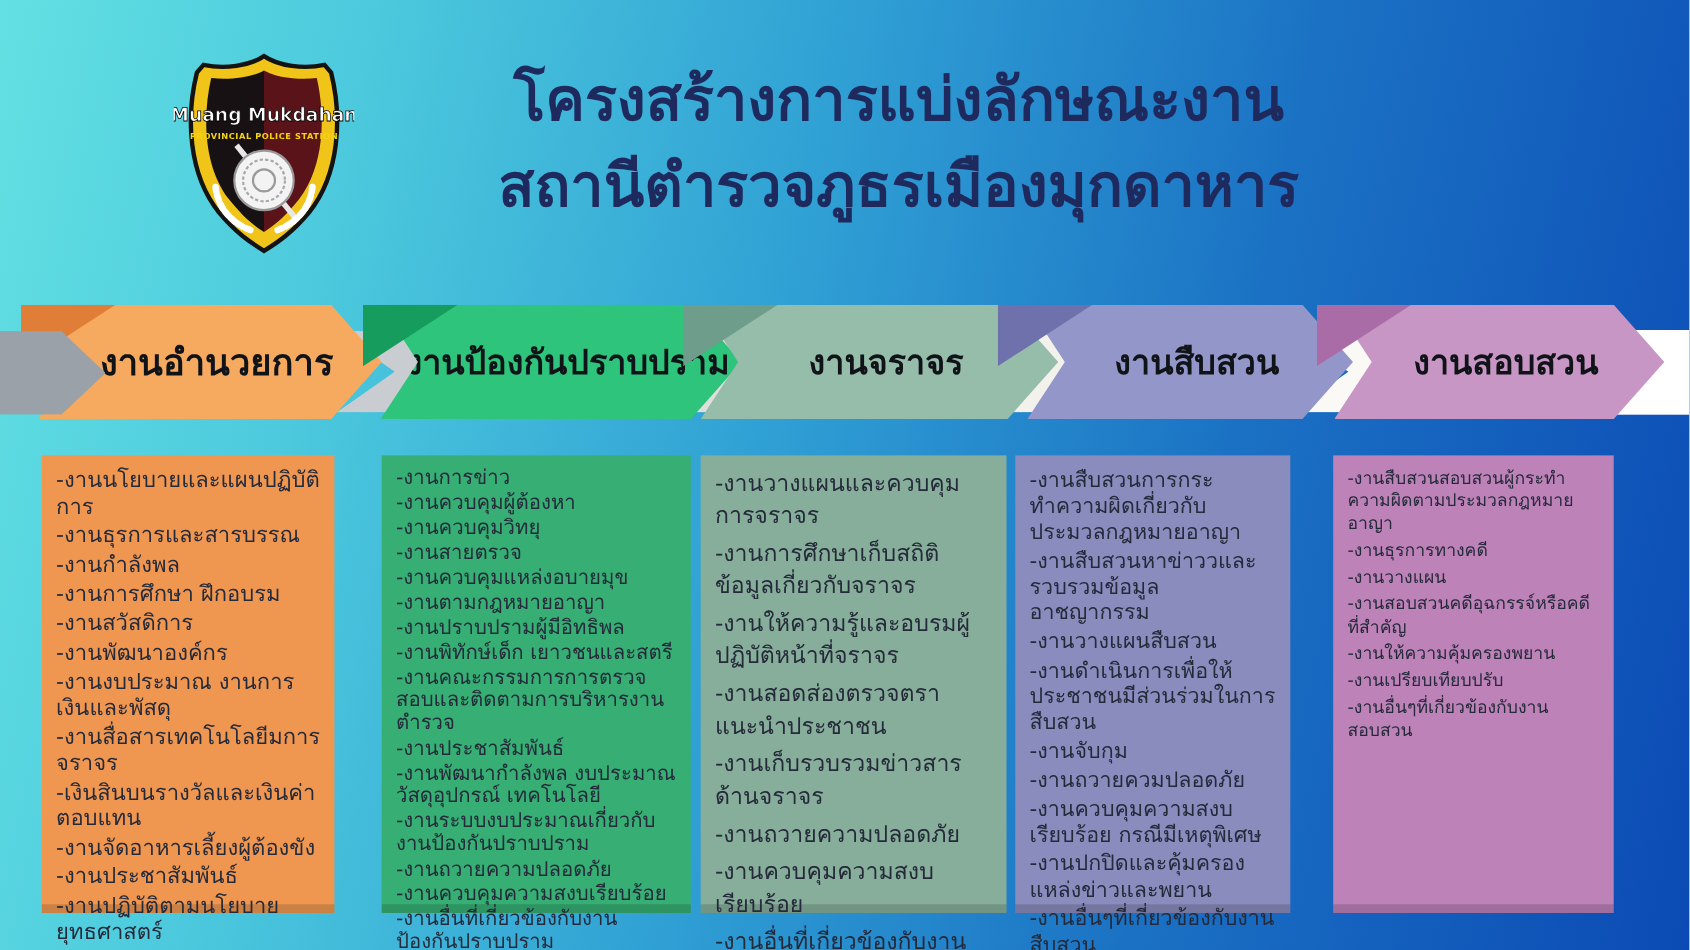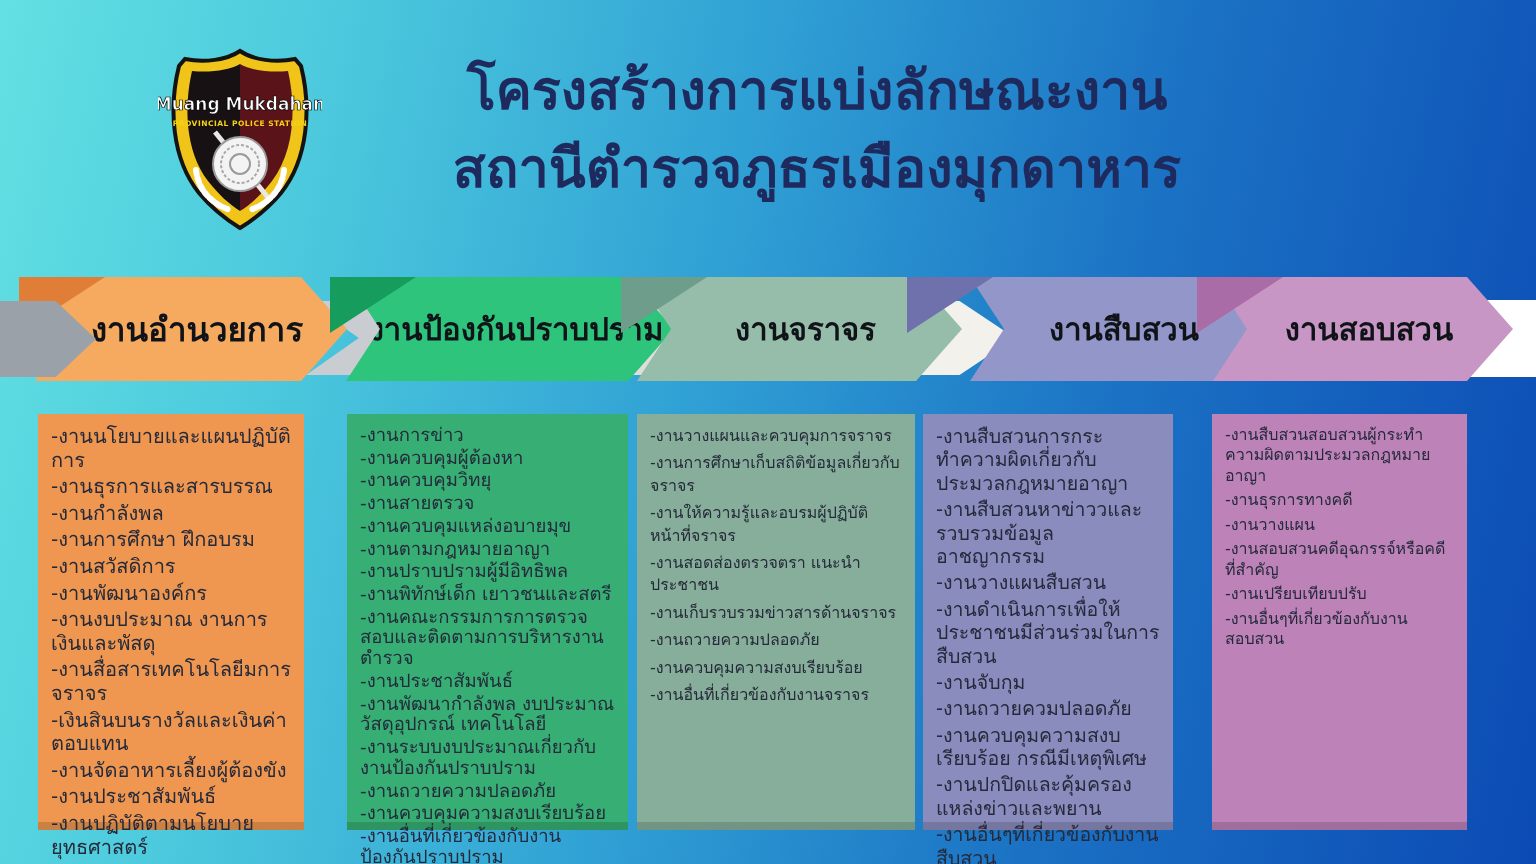--- a/index.html
+++ b/index.html
@@ -52,28 +52,28 @@
   .box{
     position:absolute;top:383px;height:416px;z-index:2;box-sizing:border-box;
     background:var(--box,#ccc);
     border-bottom:8px solid rgba(0,0,0,0.15);
     padding:11px 12px 10px 13px;
     color:#252a3a;
     margin-top:31px;
   }
   .item{font-size:20px;line-height:1.18;margin-bottom:3px;}
   .col-1 .item{font-size:18.5px;line-height:1.12;margin-bottom:2px;}
-  .col-2 .item{font-size:16px;line-height:1.4;margin-bottom:5px;}
+  .col-2 .item{font-size:21px;line-height:1.4;margin-bottom:5px;}
   .col-3 .item{font-size:19.5px;line-height:1.2;margin-bottom:3px;}
   .col-4 .item{font-size:16px;line-height:1.28;margin-bottom:4px;}
   
   .col-0 .banner{left:35px;width:312px}   .col-0 .fold{left:19px}                         .col-0 .box{left:38px;width:266px}
   .col-1 .banner{left:346px;width:328px}  .col-1 .fold{left:330px} .col-1 .chev{left:306px} .col-1 .box{left:347px;width:281px}
   .col-2 .banner{left:637px;width:325px}  .col-2 .fold{left:621px} .col-2 .chev{left:597px} .col-2 .box{left:637px;width:278px}
-  .col-3 .banner{left:970px;width:296px}  .col-3 .fold{left:907px} .col-3 .chev{left:883px} .col-3 .box{left:923px;width:250px}
+  .col-3 .banner{left:934px;width:296px}  .col-3 .fold{left:907px} .col-3 .chev{left:883px} .col-3 .box{left:923px;width:250px}
   .col-4 .banner{left:1213px;width:300px} .col-4 .fold{left:1197px}.col-4 .chev{left:1173px}.col-4 .box{left:1212px;width:255px}
 </style>
 </head>
 <body>
 
 <div class="stage">
 
   <svg class="badge" viewBox="0 0 164 190" xmlns="http://www.w3.org/2000/svg" aria-hidden="true">
     <path d="M82 3 C95 12 118 15 137 11 L143 18 C153 58 151 110 123 145 C108 163 95 172 82 180 C69 172 56 163 41 145 C13 110 11 58 21 18 L27 11 C46 15 69 12 82 3 Z" fill="#f0c419" stroke="#131313" stroke-width="4"></path>
     <path d="M82 16 C72 22 52 25 34 23 C26 58 27 103 50 133 C61 147 71 156 82 163 Z" fill="#171113"></path>
@@ -185,18 +185,19 @@
     <div class="chev"></div>
     <div class="banner">
       <span>งานสอบสวน</span>
     </div>
     <div class="fold"></div>
     <div class="box">
         <div class="item">-งานสืบสวนสอบสวนผู้กระทำความผิดตามประมวลกฎหมายอาญา</div>
         <div class="item">-งานธุรการทางคดี</div>
         <div class="item">-งานวางแผน</div>
         <div class="item">-งานสอบสวนคดีอุฉกรรจ์หรือคดีที่สำคัญ</div>
+        <div class="item">-งานให้ความคุ้มครองพยาน</div>
         <div class="item">-งานเปรียบเทียบปรับ</div>
         <div class="item">-งานอื่นๆที่เกี่ยวข้องกับงานสอบสวน</div>
       </div>
   </div>
 
 </div>
 
 </body></html>

